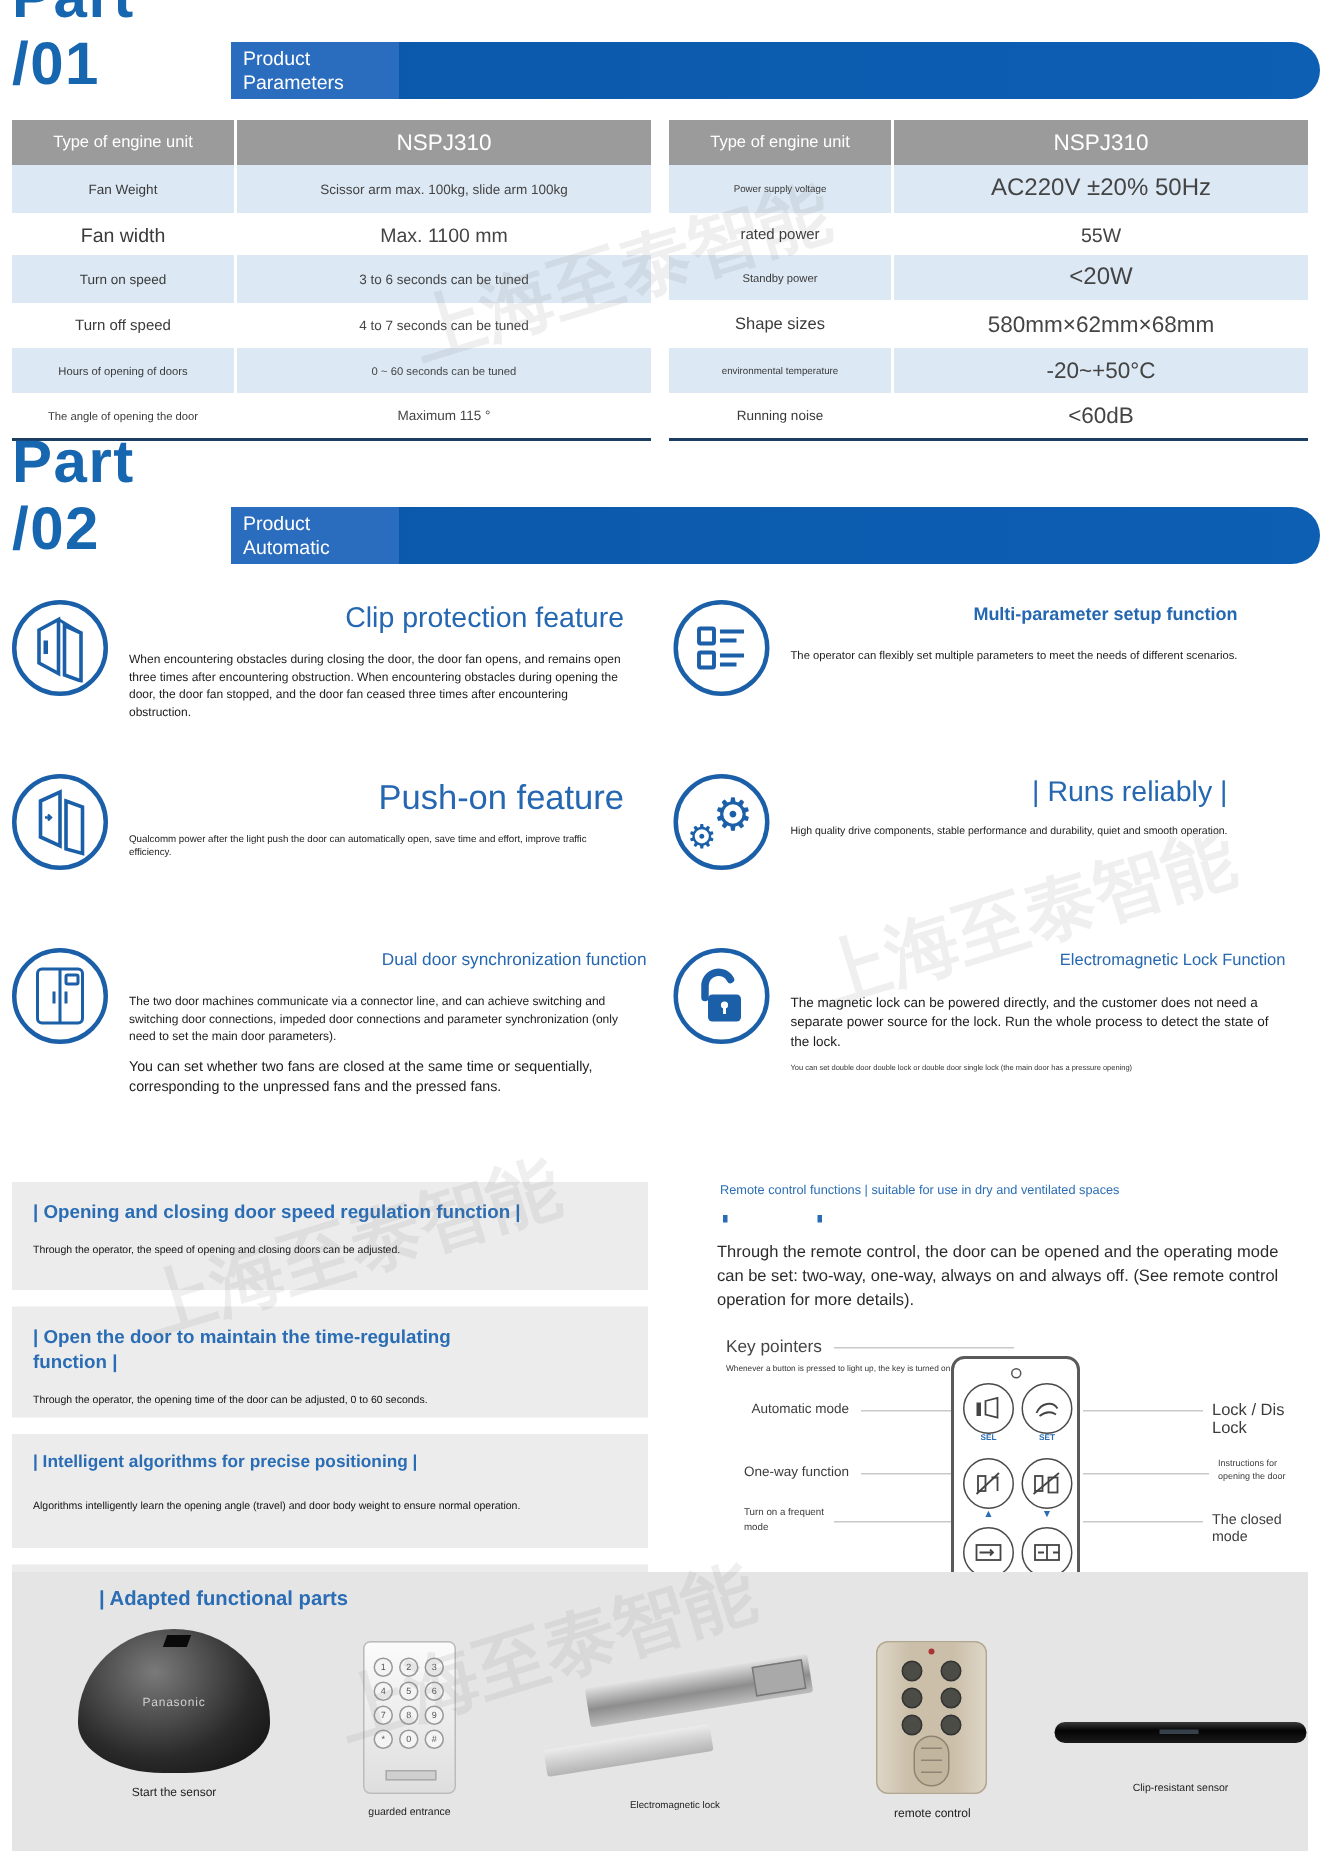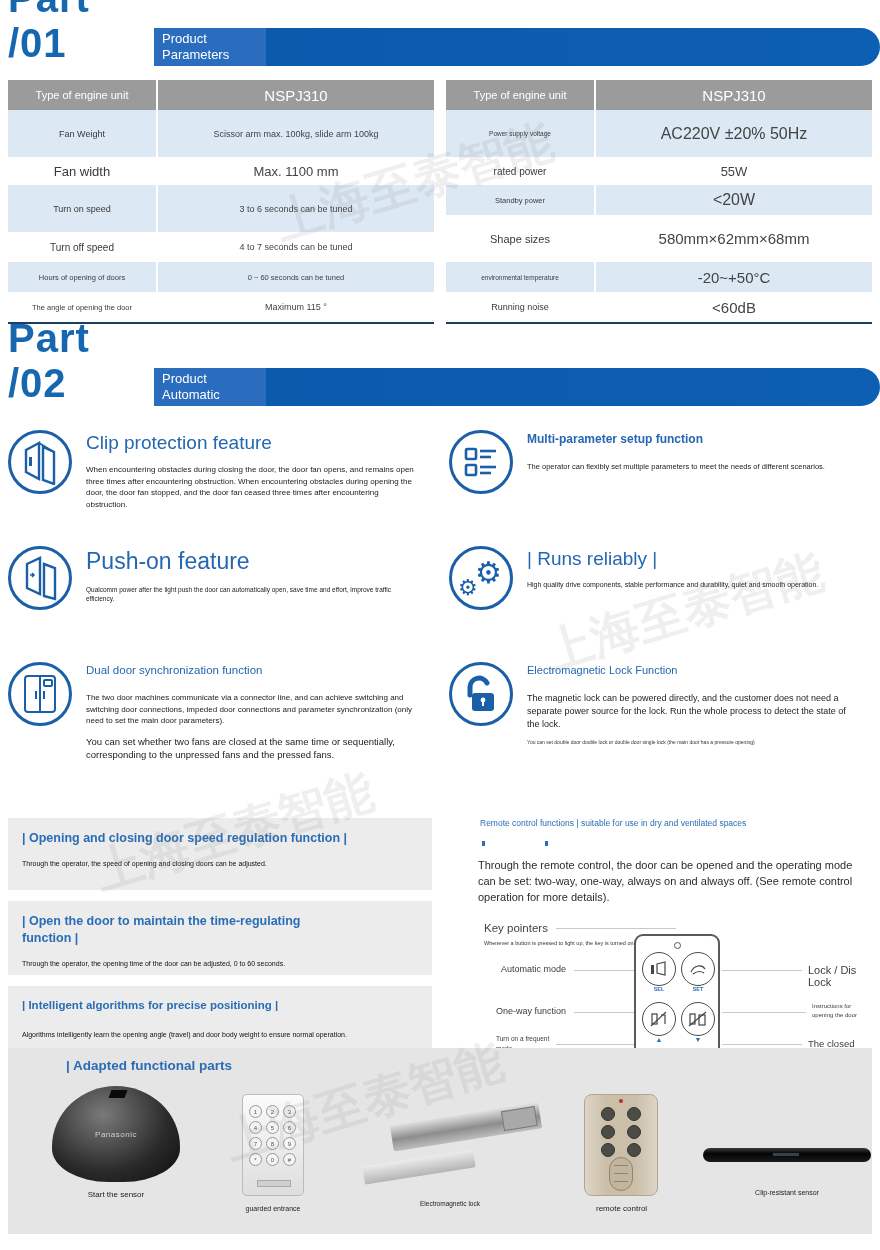--- a/index.html
+++ b/index.html
@@ -17,32 +17,32 @@
   .banner .btxt { position:absolute; left:8px; top:3px; color:#fff; font-size:13px; line-height:1.25; }
   
   .tables { display:flex; gap:12px; margin:14px 8px 0 8px; }
   .t { flex:1; border-bottom:2px solid #1d3e63; }
   .trow { display:flex; align-items:stretch; }
   .lb { width:150px; border-right:2px solid #fff; display:flex; align-items:center; justify-content:center;
         text-align:center; color:#3a3a3a; padding:2px 6px; }
   .vl { flex:1; display:flex; align-items:center; justify-content:center; text-align:center; color:#444; padding:2px 10px; }
   .hd { background:#9b9b9b; height:30px; } .hd .lb, .hd .vl { color:#fff; }
   .bl { background:#dce8f3; } .wh { background:#fff; }
-  .h28{height:28px}.h30{height:30px}.h32{height:47px}
+  .h28{height:28px}.h30{height:30px}.h32{height:32px}
   .f6{font-size:6.5px}.f7{font-size:7.5px}.f9{font-size:9px}.f10{font-size:10px}.f11{font-size:11px}
   .f13{font-size:13px}.f15{font-size:15px}.f16{font-size:16px}
   .b{font-weight:normal}
   
   .features { display:flex; gap:18px; margin:24px 8px 0 8px; }
   .fcol { flex:1; display:flex; flex-direction:column; }
   .feat { display:flex; margin-bottom:24px; }
   .fic { width:64px; height:64px; min-width:64px; border:3px solid #1a5fa8; border-radius:50%;
          display:flex; align-items:center; justify-content:center; margin-right:14px; }
   .fct { padding-top:2px; }
-  .fh { color:#2567b1; }
+  .fh { color:#2567b1;text-align:right; }
   .hhuge{font-size:23px; font-weight:500;} .hbig{font-size:19px; font-weight:500;}
   .hsm{font-size:11.5px; font-weight:normal;} .hmed{font-size:12px; font-weight:bold;}
   .fb { font-size:8px; color:#1b1b1b; margin-top:10px; line-height:1.45; max-width:330px; }
   .fb2 { font-size:9.5px; color:#222; margin-top:8px; line-height:1.4; max-width:345px; }
   .fnote { font-size:5px; color:#333; margin-top:8px; }
   .gearwrap{ position:relative; width:46px; height:46px; color:#1a5fa8;}
   .gear1{position:absolute; right:2px; top:0; font-size:30px;}
   .gear2{position:absolute; left:0; bottom:0; font-size:22px;}
   
   .mid { display:flex; margin:4px 8px 0 8px; gap:24px; }

